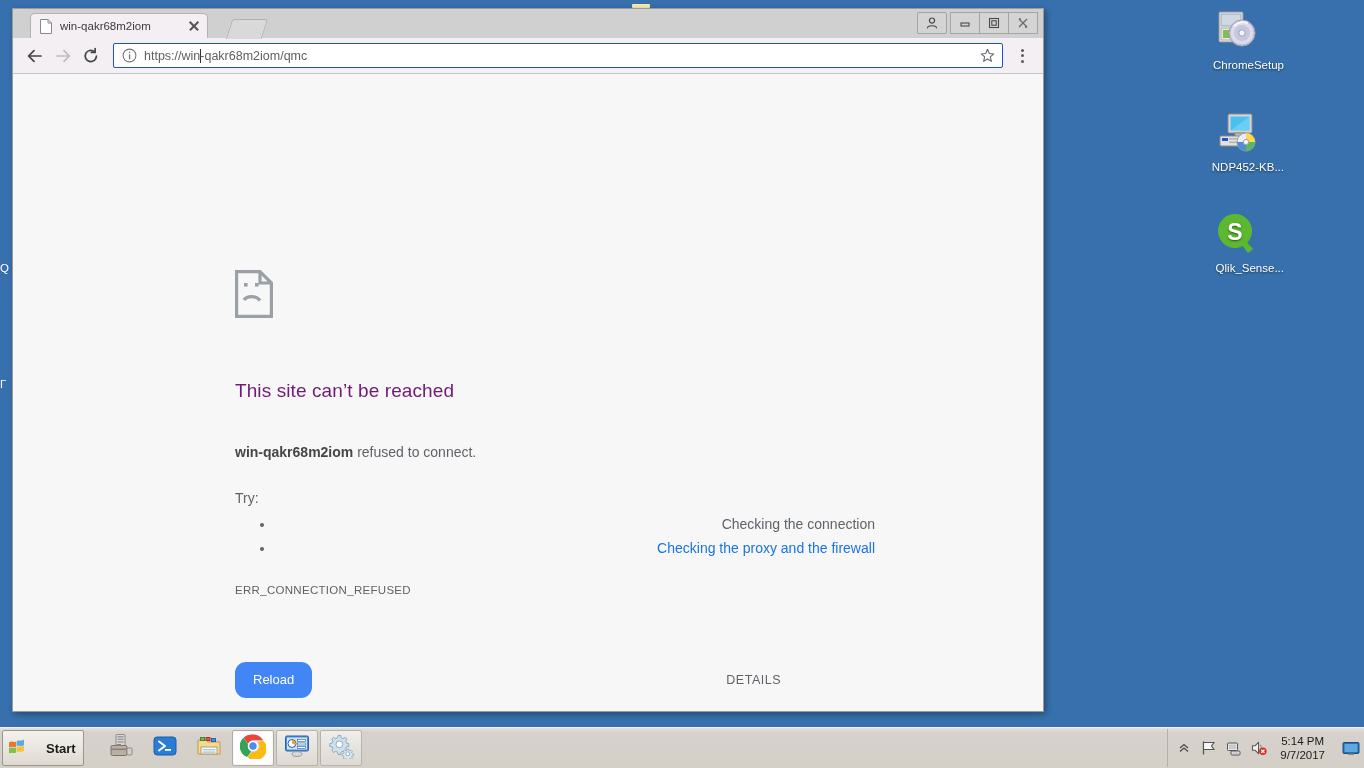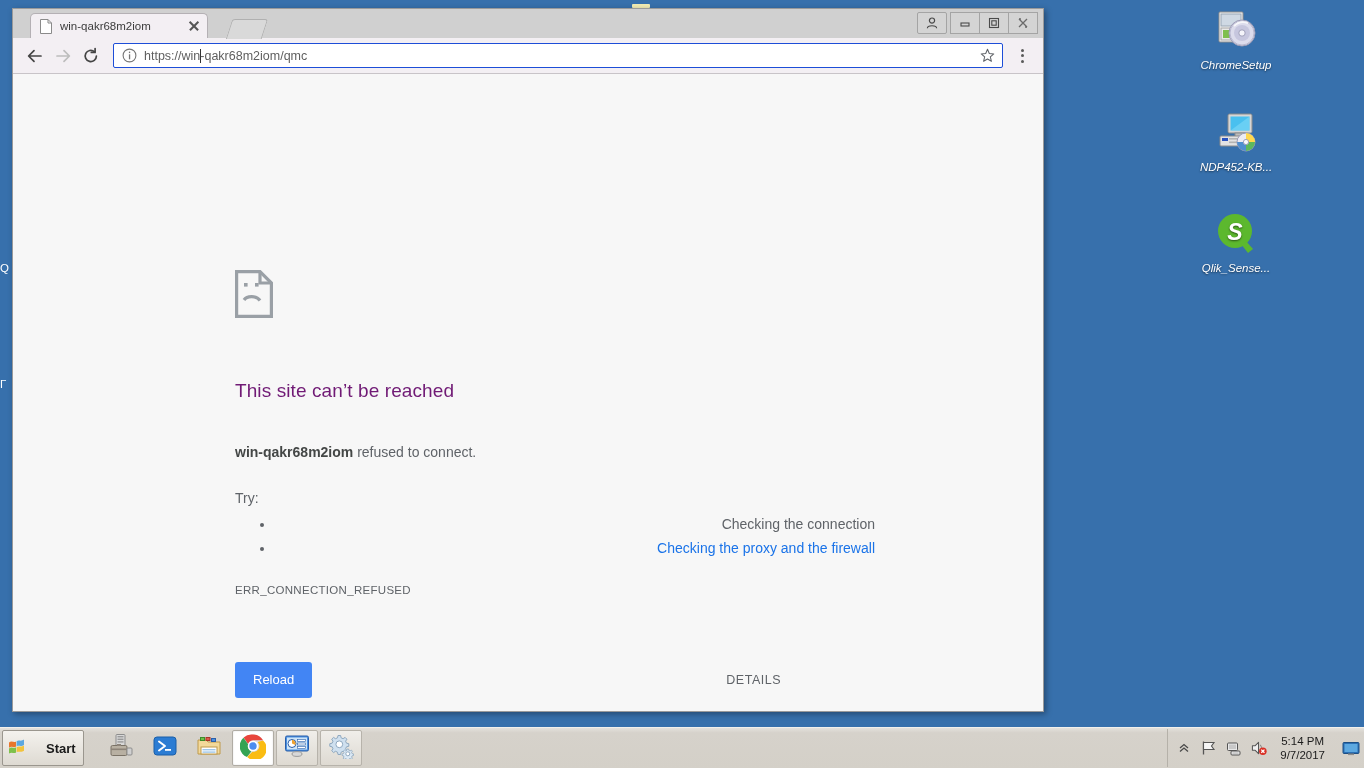--- a/index.html
+++ b/index.html
@@ -12,26 +12,25 @@
     position: relative;
     width: 1364px; height: 768px;
     background: #3770ac;
     overflow: hidden;
   }
 
   
   .desk-icon {
     position: absolute;
     width: 96px;
-    text-align: center;
+    text-align: right;
     color: #ffffff;
     font-size: 11.5px;
     line-height: 13px;
     text-shadow: 0 1px 2px rgba(0,0,0,.55);
-    font-style: italic;
   }
   .desk-icon .glyph {
     display: block;
     height: 48px;
     margin: 0 auto 5px auto;
     width: 48px;
     position: relative;
   }
   .desk-icon .label { display: block; }
 
@@ -255,21 +254,21 @@
   }
   .err-actions {
     display: flex;
     align-items: center;
     width: 600px;
   }
   .btn-reload {
     background: #4285f4;
     color: #fff;
     border: none;
-    border-radius: 3px;
+    border-radius: 11px;
     font-size: 13px;
     font-family: "Liberation Sans", sans-serif;
     padding: 0 18px;
     height: 36px;
     line-height: 36px;
     cursor: pointer;
   }
   .btn-details {
     margin-left: auto;
     margin-right: 52px;

